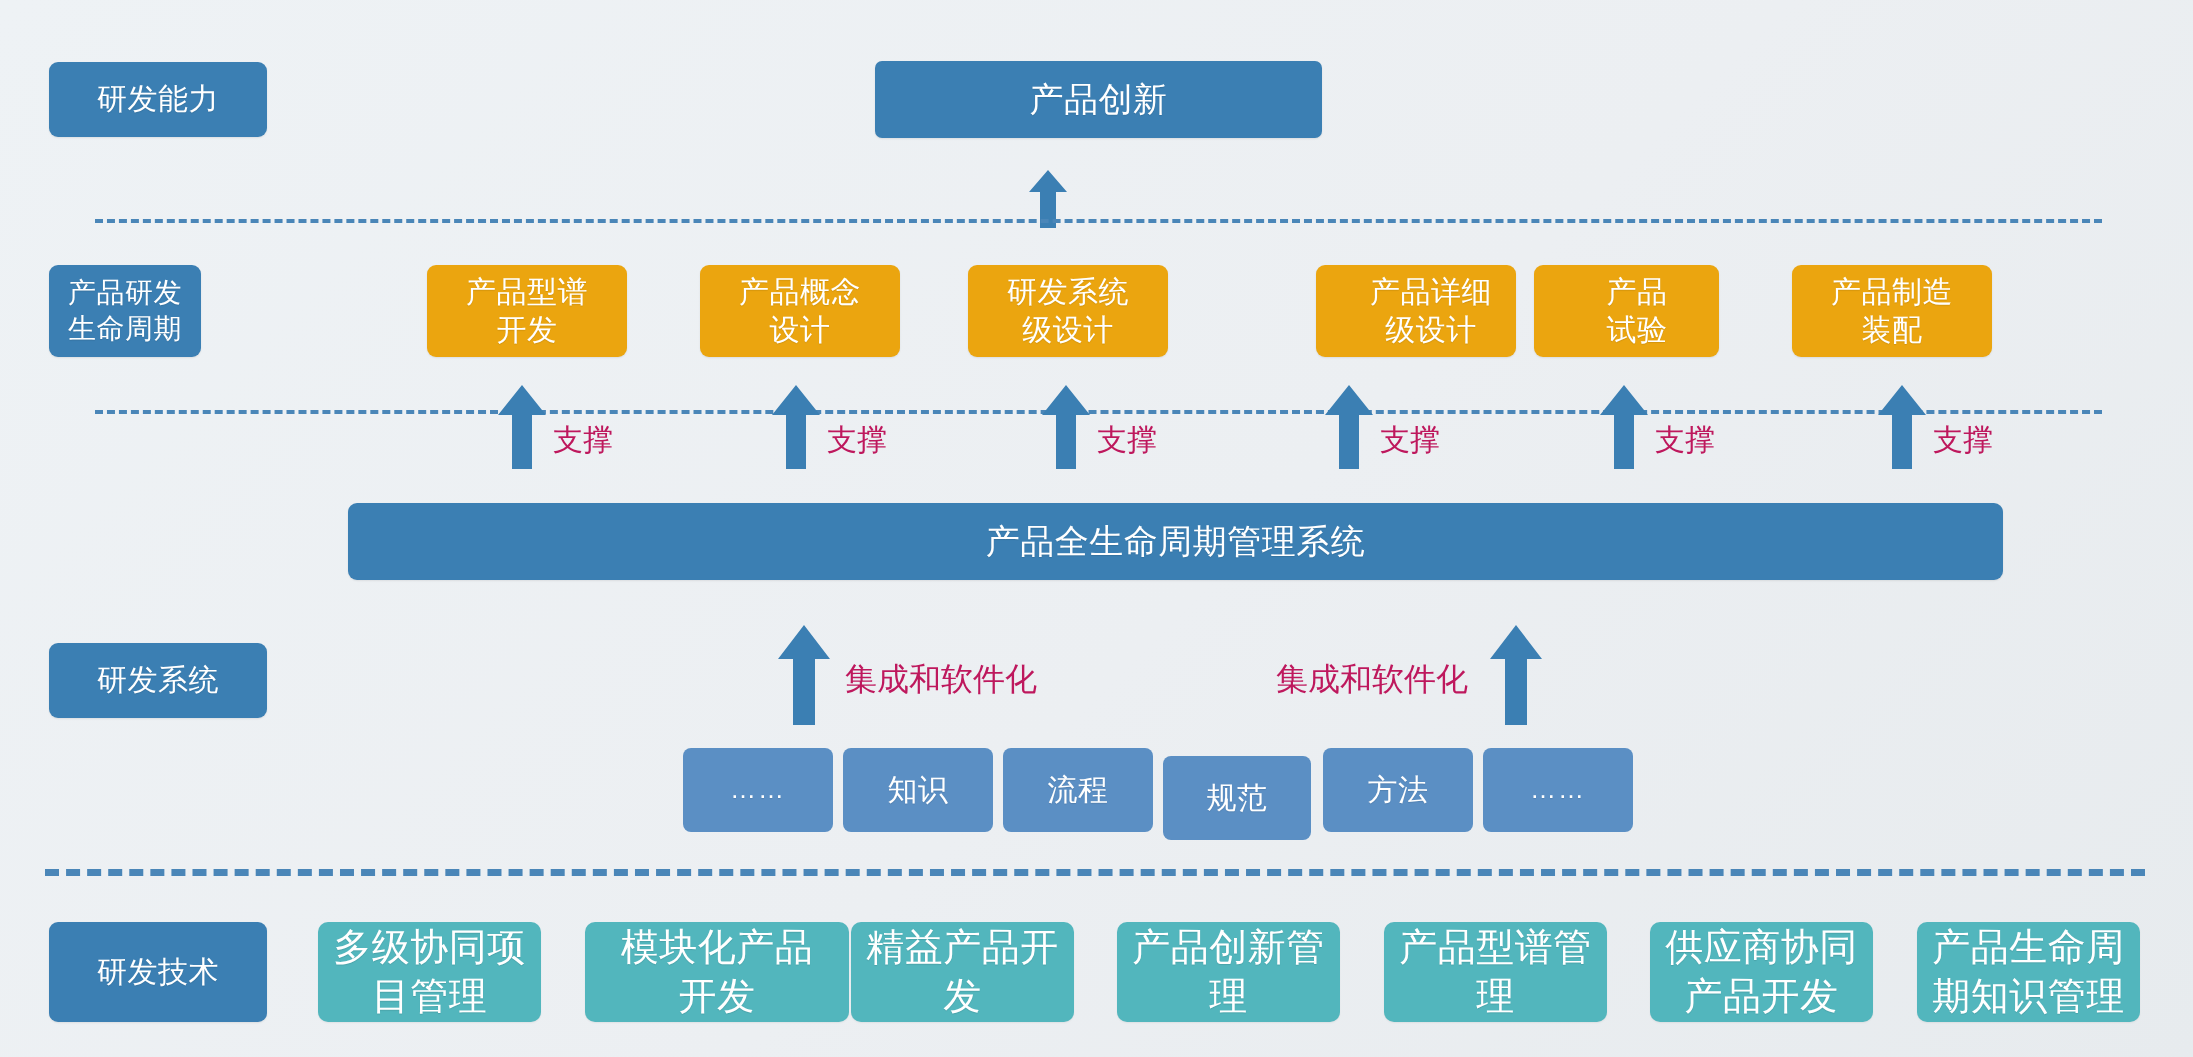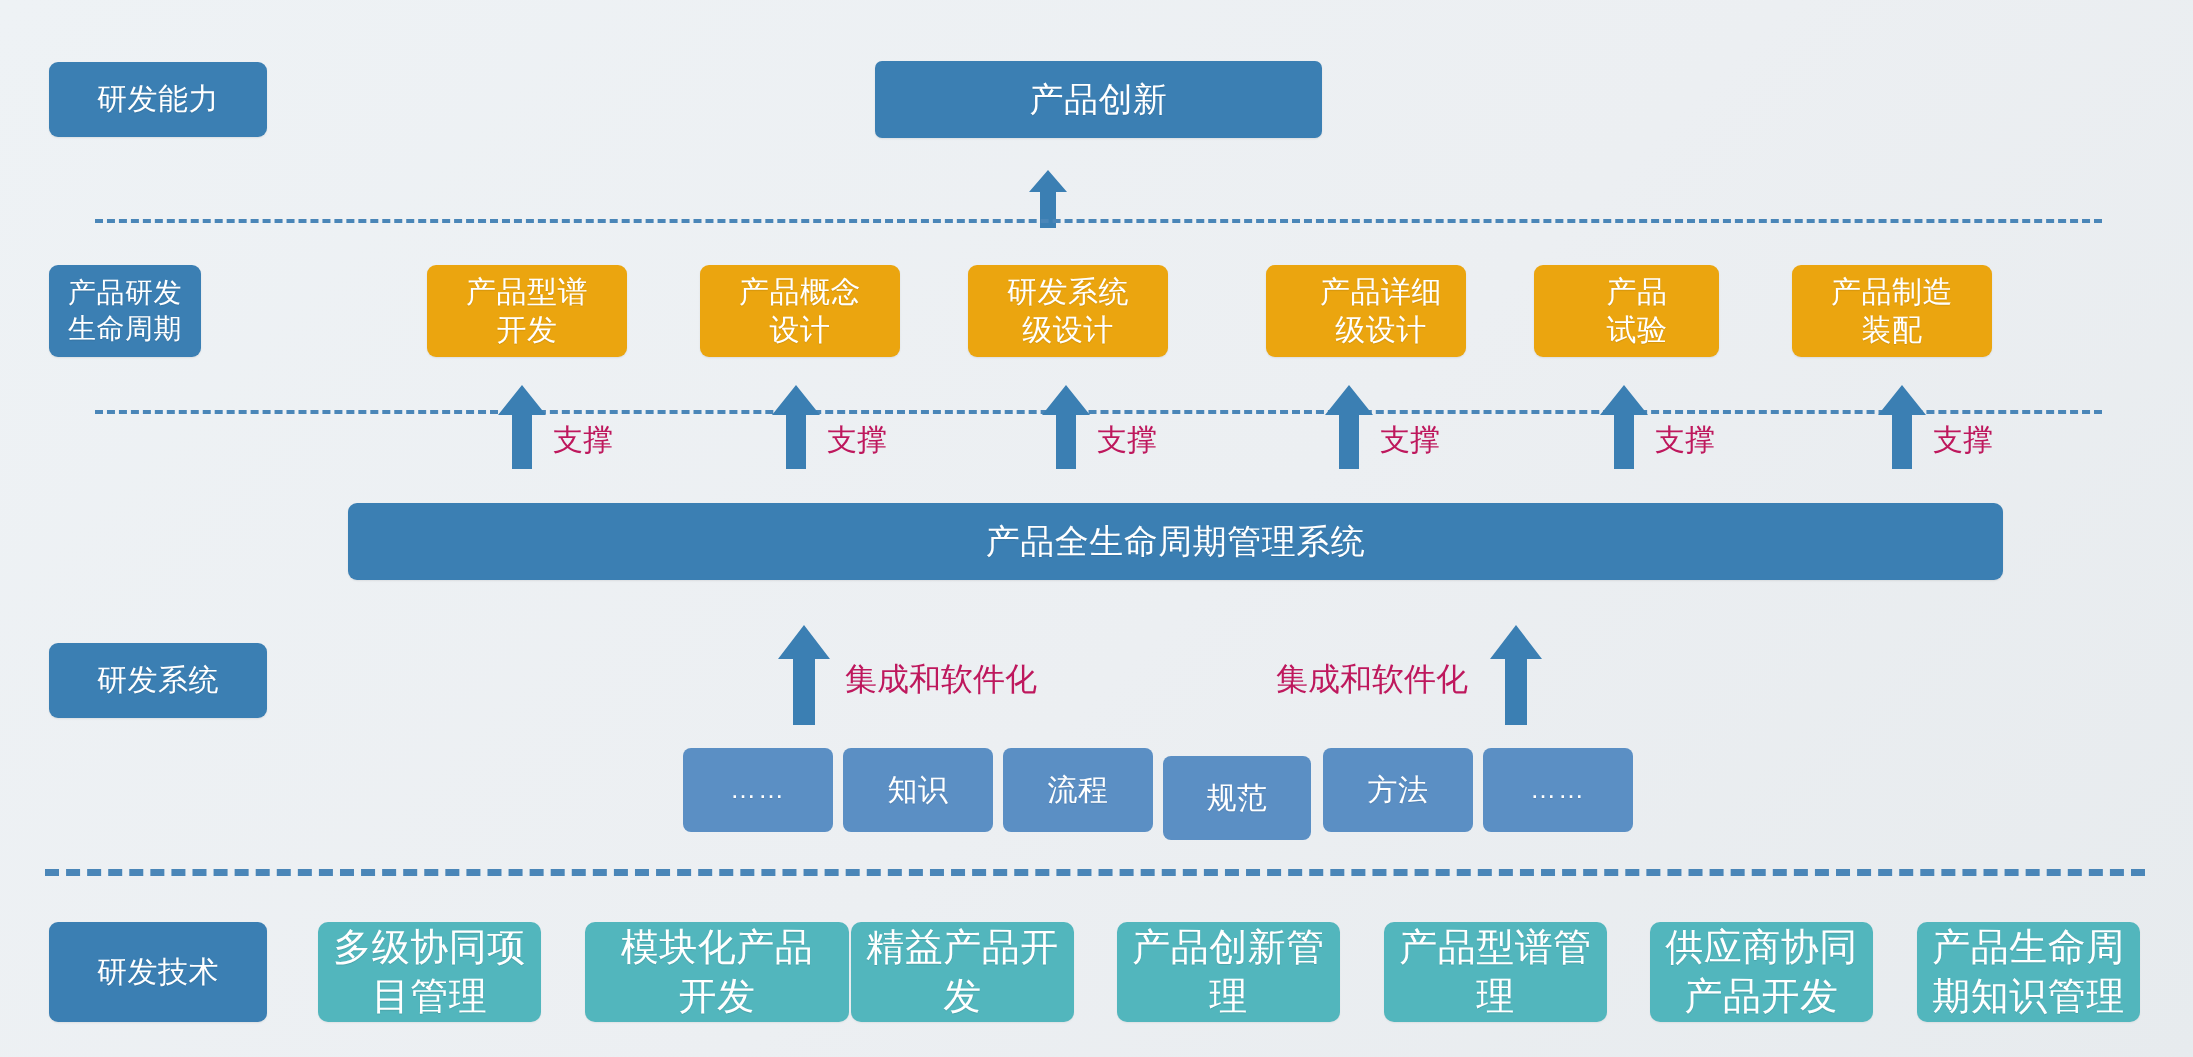--- a/index.html
+++ b/index.html
@@ -132,21 +132,21 @@
 
   <div class="box cat-label" style="left:49px; top:265px; width:152px; height:92px; font-size:28px;">产品研发
 生命周期</div>
 
   <div class="box stage-box" style="left:418px; top:265px; width:200px; height:92px;margin-left:9px;">产品型谱
 开发</div>
   <div class="box stage-box" style="left:700px; top:265px; width:200px; height:92px;">产品概念
 设计</div>
   <div class="box stage-box" style="left:968px; top:265px; width:200px; height:92px;">研发系统
 级设计</div>
-  <div class="box stage-box" style="left:1266px; top:265px; width:200px; height:92px;padding-left:30px;">产品详细
+  <div class="box stage-box" style="left:1316px; top:265px; width:200px; height:92px;padding-left:30px;">产品详细
 级设计</div>
   <div class="box stage-box" style="left:1534px; top:265px; width:185px; height:92px;padding-left:21px;">产品
 试验</div>
   <div class="box stage-box" style="left:1792px; top:265px; width:200px; height:92px;">产品制造
 装配</div>
 
   <div class="divider thin" style="left:95px; top:410px; width:2007px;"></div>
 
   <div class="arrow-up" style="left:498px; top:385px; width:48px; height:84px;">
     <svg width="48" height="84" viewBox="0 0 48 84" aria-hidden="true">

